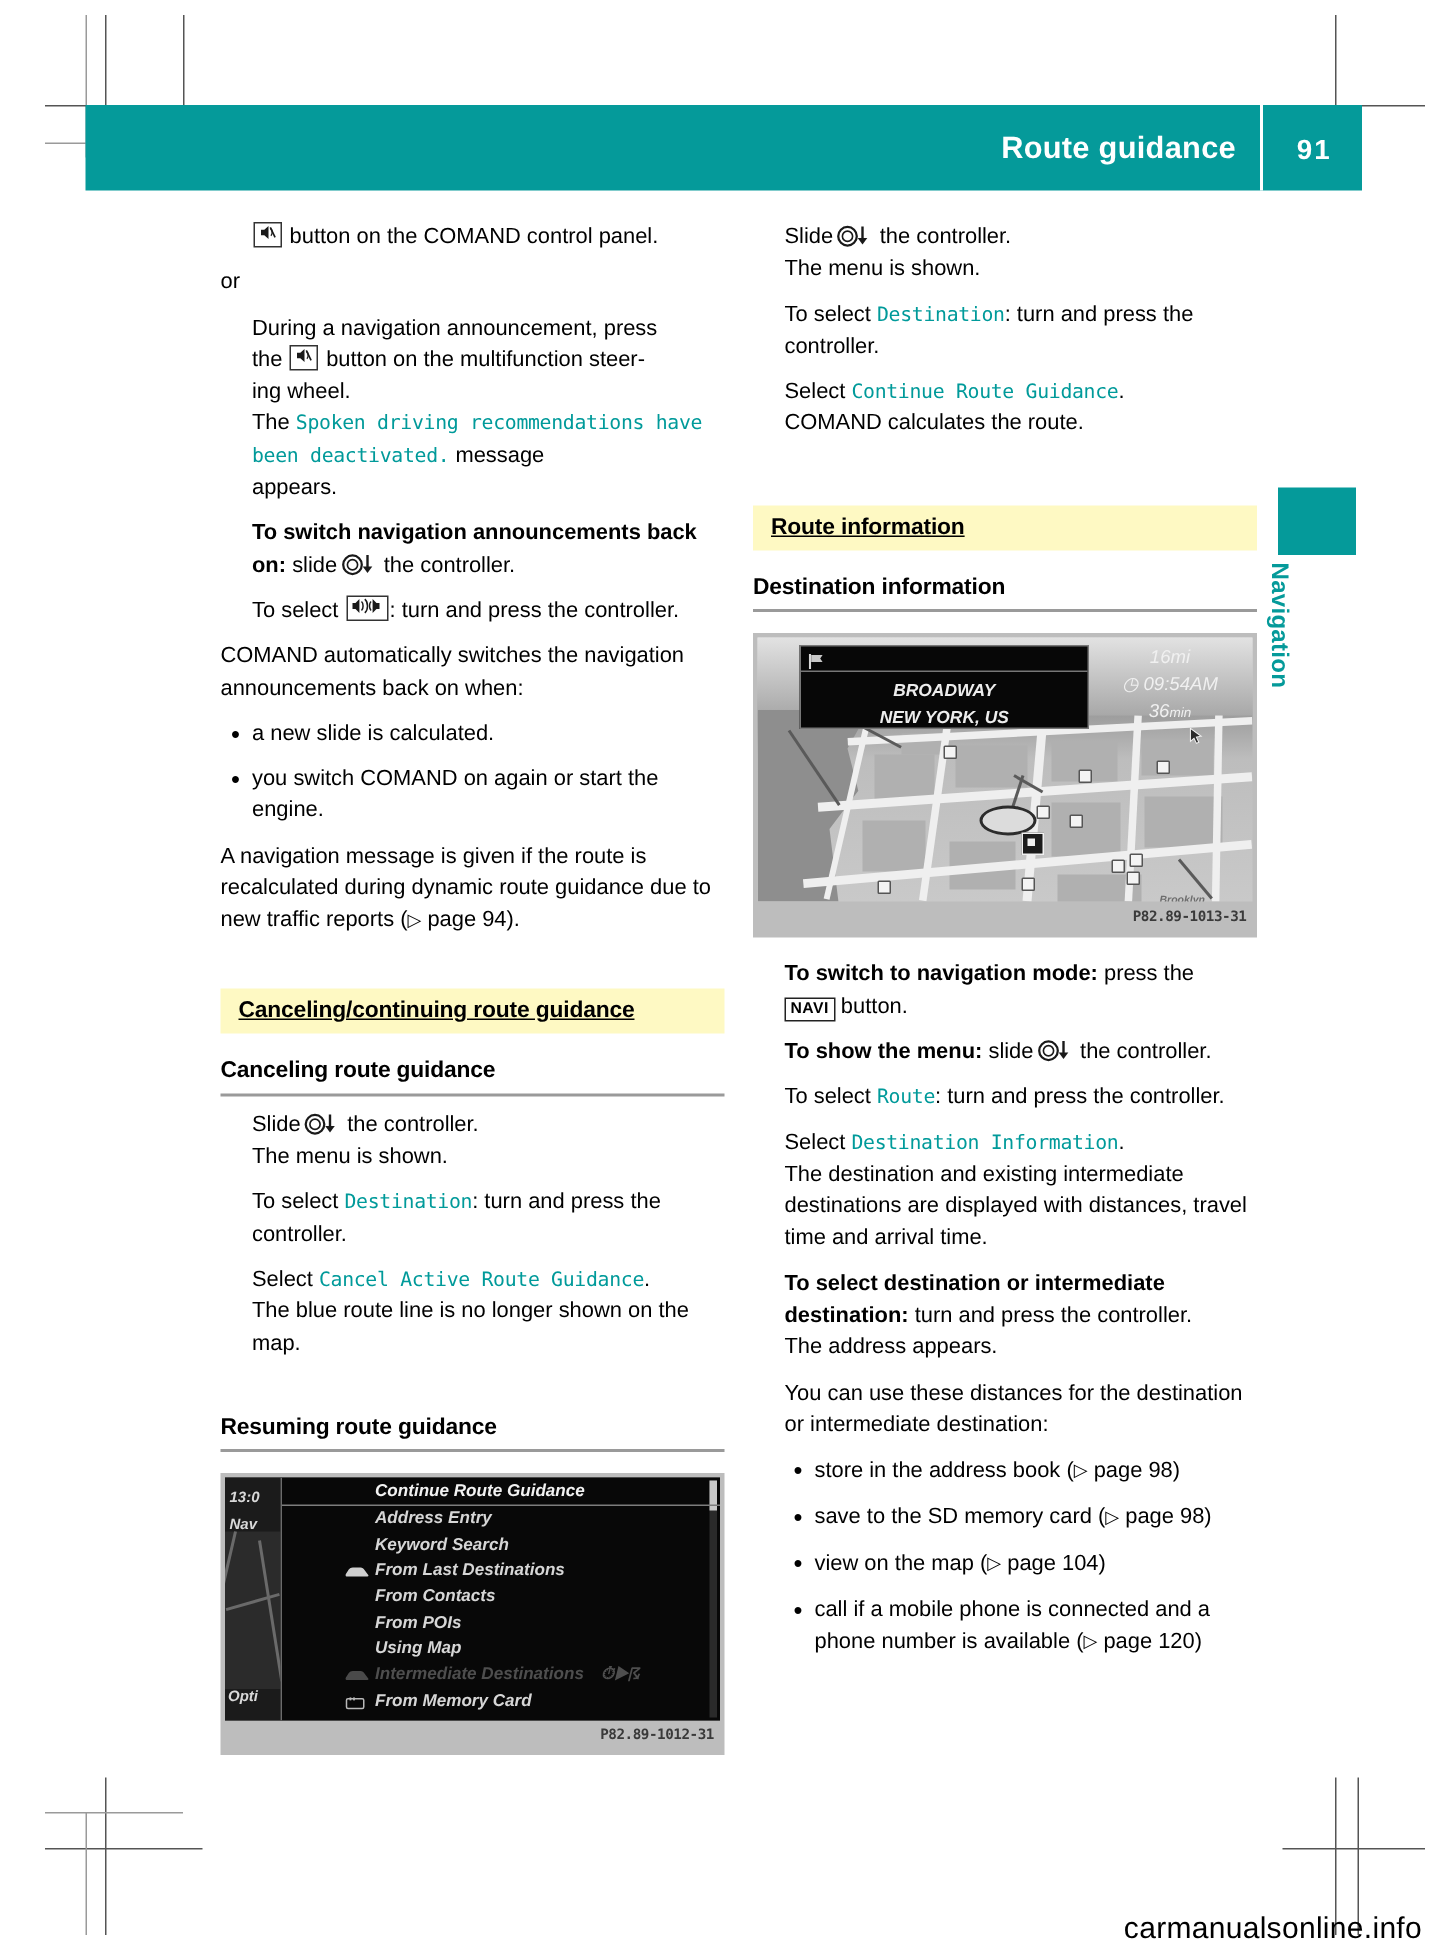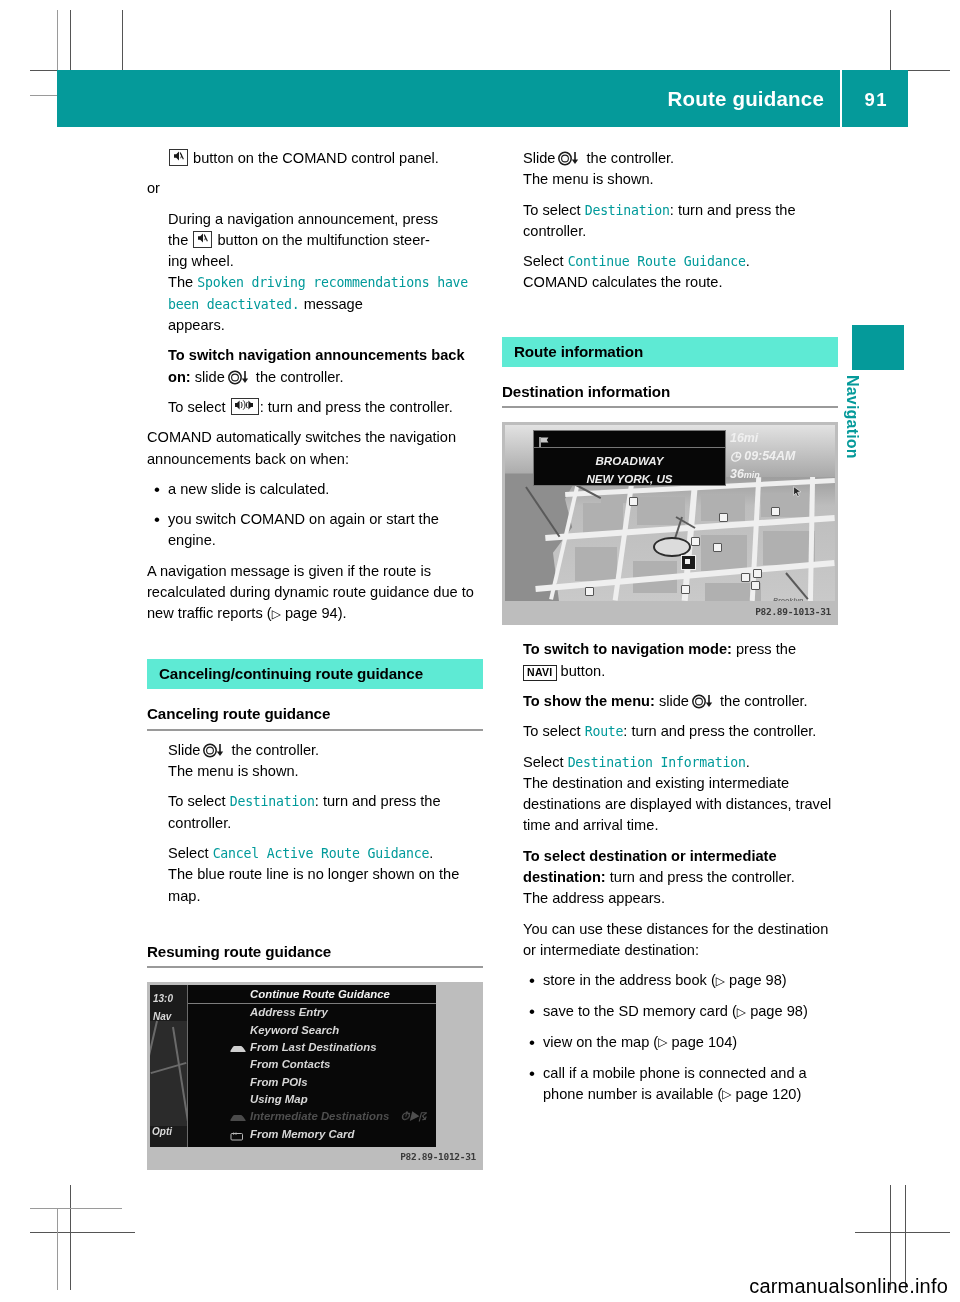--- a/index.html
+++ b/index.html
@@ -141,25 +141,26 @@
   b, .bold { font-weight: bold; }
   .mono {
     font-family: "DejaVu Sans Mono", monospace;
     color: #009a9a;
     font-size: 13.2px;
     letter-spacing: -0.2px;
   }
 
   
   .sec-head {
-    background: #5eead4;
+    background: #fef9c3;
     font-size: 15.2px;
     font-weight: bold;
     padding: 4px 0 5px 12px;
     letter-spacing: -0.1px;
+    text-decoration: underline;
   }
   
   .sub-head {
     font-size: 15.2px;
     font-weight: bold;
     padding-bottom: 4px;
     border-bottom: 2.5px solid #9a9a9a;
     letter-spacing: -0.1px;
   }
   .icon-navi {
@@ -211,21 +212,21 @@
     font-weight: bold;
     color: #3a3a3a;
     letter-spacing: -0.3px;
   }
 
   
   .fig-menu { height: 188px; }
   .fig-menu-inner {
     position: absolute;
     left: 3px; top: 3px;
-    width: 286px; height: 162px;
+    width: 330px; height: 162px;
     background: #050505;
     overflow: hidden;
   }
   .fm-leftcol {
     position: absolute; left: 0; top: 0;
     width: 37px; height: 162px;
     background: #1b1b1b;
   }
   .fm-lc-time {
     position: absolute; left: 3px; top: 3px;
@@ -376,25 +377,25 @@
     color: #ededed;
     font-size: 11.6px;
     font-style: italic;
     font-weight: bold;
     white-space: nowrap;
   }
   .map-right {
     position: absolute;
     right: 5px; top: 4px;
     width: 100px;
-    text-align: left;
+    text-align: center;
     color: #f0f0f0;
     font-size: 12.4px;
     font-style: italic;
-    font-weight: bold;
+    font-weight: normal;
   }
   .map-right div { line-height: 18px; white-space: nowrap; }
   .map-right .small { font-size: 9px; }
   .map-cursor {
     position: absolute;
     left: 288px; top: 58px;
   }
   .map-lbl {
     position: absolute;
     color: #6d6d6d;

